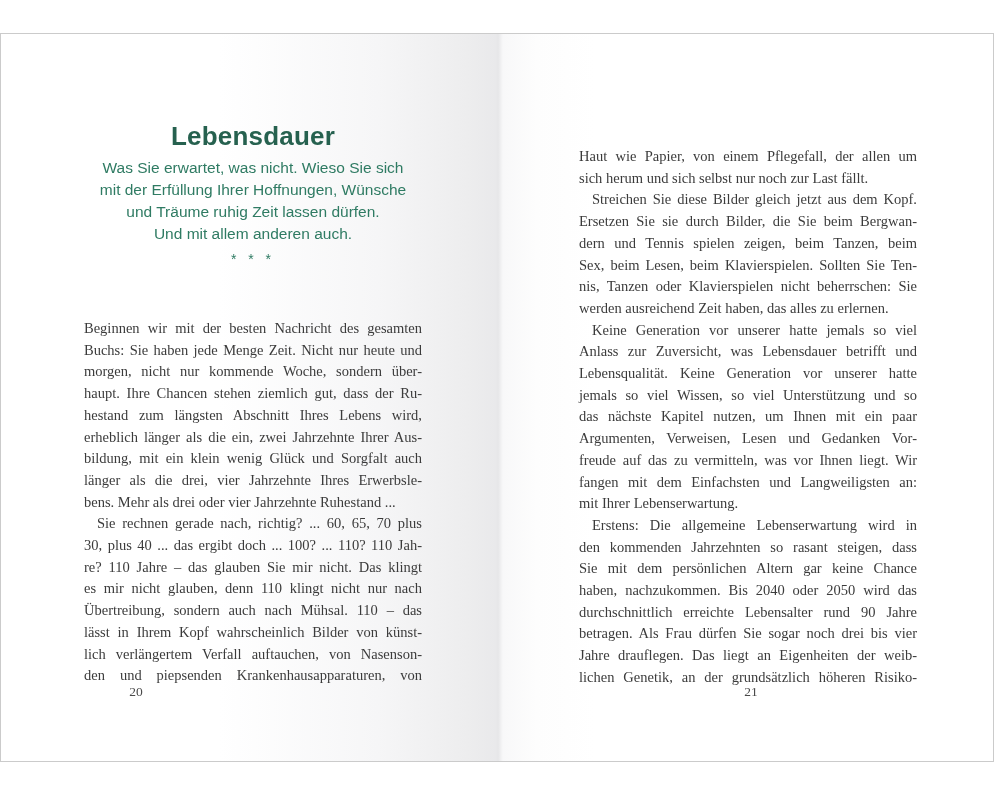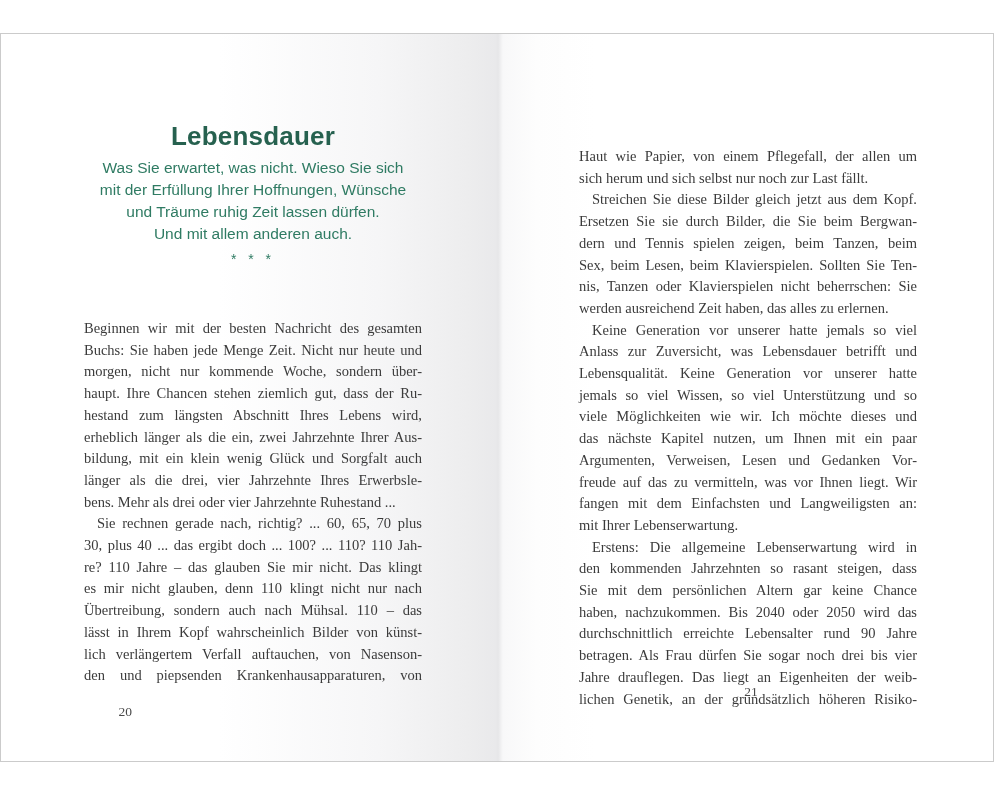--- a/index.html
+++ b/index.html
@@ -89,21 +89,21 @@
   .bline.end { text-align-last: left; }
   .bline.in  { text-indent: 13px; }
 
   
   .page-num {
     position: absolute;
     top: 684px;
     font-size: 13.5px;
     color: #4a4a4a;
   }
-  .page-num.left  { left: 92px; width: 40px; text-align: right; margin-top: 20px; }
+  .page-num.left  { left: 116px; width: 40px; text-align: center; }
   .page-num.right { left: 592px; width: 318px; text-align: center; }
 </style>
 </head>
 <body>
 
 <div class="spread"></div>
 
 <h1 class="chapter-title">Lebensdauer</h1>
 
 <div class="chapter-subtitle">
@@ -143,21 +143,20 @@
     <div class="bline in">Streichen Sie diese Bilder gleich jetzt aus dem Kopf.</div>
     <div class="bline">Ersetzen Sie sie durch Bilder, die Sie beim Bergwan-</div>
     <div class="bline">dern und Tennis spielen zeigen, beim Tanzen, beim</div>
     <div class="bline">Sex, beim Lesen, beim Klavierspielen. Sollten Sie Ten-</div>
     <div class="bline">nis, Tanzen oder Klavierspielen nicht beherrschen: Sie</div>
     <div class="bline end">werden ausreichend Zeit haben, das alles zu erlernen.</div>
     <div class="bline in">Keine Generation vor unserer hatte jemals so viel</div>
     <div class="bline">Anlass zur Zuversicht, was Lebensdauer betrifft und</div>
     <div class="bline">Lebensqualität. Keine Generation vor unserer hatte</div>
     <div class="bline">jemals so viel Wissen, so viel Unterstützung und so</div>
-    <div class="bline">viele Möglichkeiten wie wir. Ich möchte dieses und</div>
     <div class="bline">das nächste Kapitel nutzen, um Ihnen mit ein paar</div>
     <div class="bline">Argumenten, Verweisen, Lesen und Gedanken Vor-</div>
     <div class="bline">freude auf das zu vermitteln, was vor Ihnen liegt. Wir</div>
     <div class="bline">fangen mit dem Einfachsten und Langweiligsten an:</div>
     <div class="bline end">mit Ihrer Lebenserwartung.</div>
     <div class="bline in">Erstens: Die allgemeine Lebenserwartung wird in</div>
     <div class="bline">den kommenden Jahrzehnten so rasant steigen, dass</div>
     <div class="bline">Sie mit dem persönlichen Altern gar keine Chance</div>
     <div class="bline">haben, nachzukommen. Bis 2040 oder 2050 wird das</div>
     <div class="bline">durchschnittlich erreichte Lebensalter rund 90 Jahre</div>

